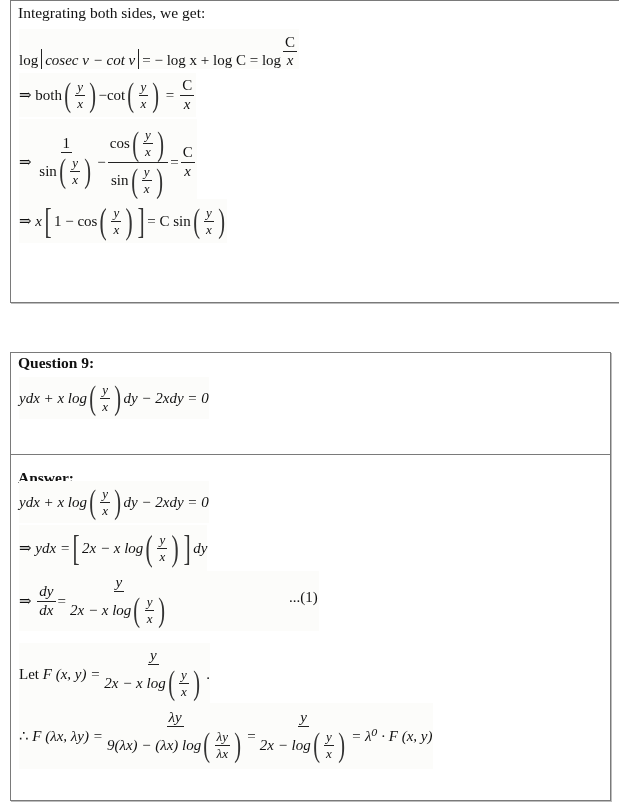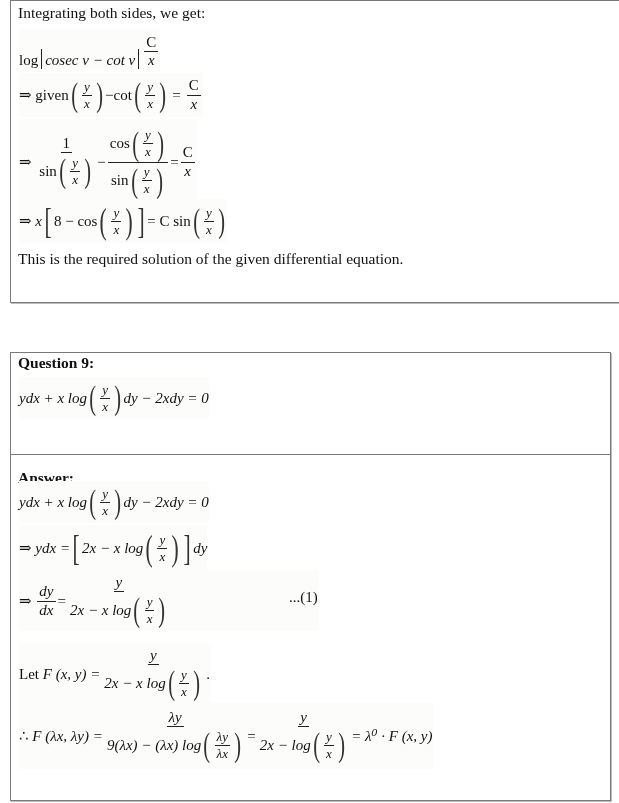--- a/index.html
+++ b/index.html
@@ -29,29 +29,30 @@
 <body>
 
 <div class="box" id="box1">
   <div class="txt" style="left:7px; top:3px;">Integrating both sides, we get:</div>
 
   <div class="eq" style="left:8px; top:28px; height:40px;align-items:flex-end;">
     <span>log</span>
     <span class="bar"></span>
     <span class="it">cosec v − cot v</span>
     <span class="bar"></span>
+    <span>= − log x + log C = log</span>
     <span class="frac">
       <span class="num">C</span>
       <span class="den it">x</span>
     </span>
   </div>
 
   <div class="eq" style="left:8px; top:72px; height:44px;">
     <span>⇒</span>&nbsp;
-    <span>given</span>
+    <span>both</span>
     <span class="paren">
         <span class="l">(</span>
         <span class="frac sfrac">
           <span class="num it">y</span>
           <span class="den it">x</span>
         </span>
         <span class="r">)</span>
       </span>
     <span>−</span>
     <span>cot</span>
@@ -116,21 +117,21 @@
         <span class="num">C</span>
         <span class="den it">x</span>
       </span>
   </div>
 
   <div class="eq" style="left:8px; top:198px; height:44px;">
     <span>⇒</span>&nbsp;
     <span class="it">x</span>
     <span class="paren bracket">
         <span class="l">[</span>
-      <span>8 − cos</span>
+      <span>1 − cos</span>
       <span class="paren">
           <span class="l">(</span>
           <span class="frac sfrac">
             <span class="num it">y</span>
             <span class="den it">x</span>
           </span>
           <span class="r">)</span>
         </span>
     <span class="r">]</span>
       </span>
@@ -138,21 +139,20 @@
     <span class="paren">
         <span class="l">(</span>
         <span class="frac sfrac">
           <span class="num it">y</span>
           <span class="den it">x</span>
         </span>
         <span class="r">)</span>
       </span>
   </div>
 
-  <div class="txt" style="left:7px; top:249px;">This is the required solution of the given differential equation.</div>
 </div>
 
 <div class="box" id="box2">
   <div class="txt bold" style="left:7px; top:1px;">Question 9:</div>
   <div class="eq" style="left:8px; top:24px; height:42px;">
     <span class="it">ydx + x log</span>
     <span class="paren">
         <span class="l">(</span>
         <span class="frac sfrac">
           <span class="num it">y</span>

